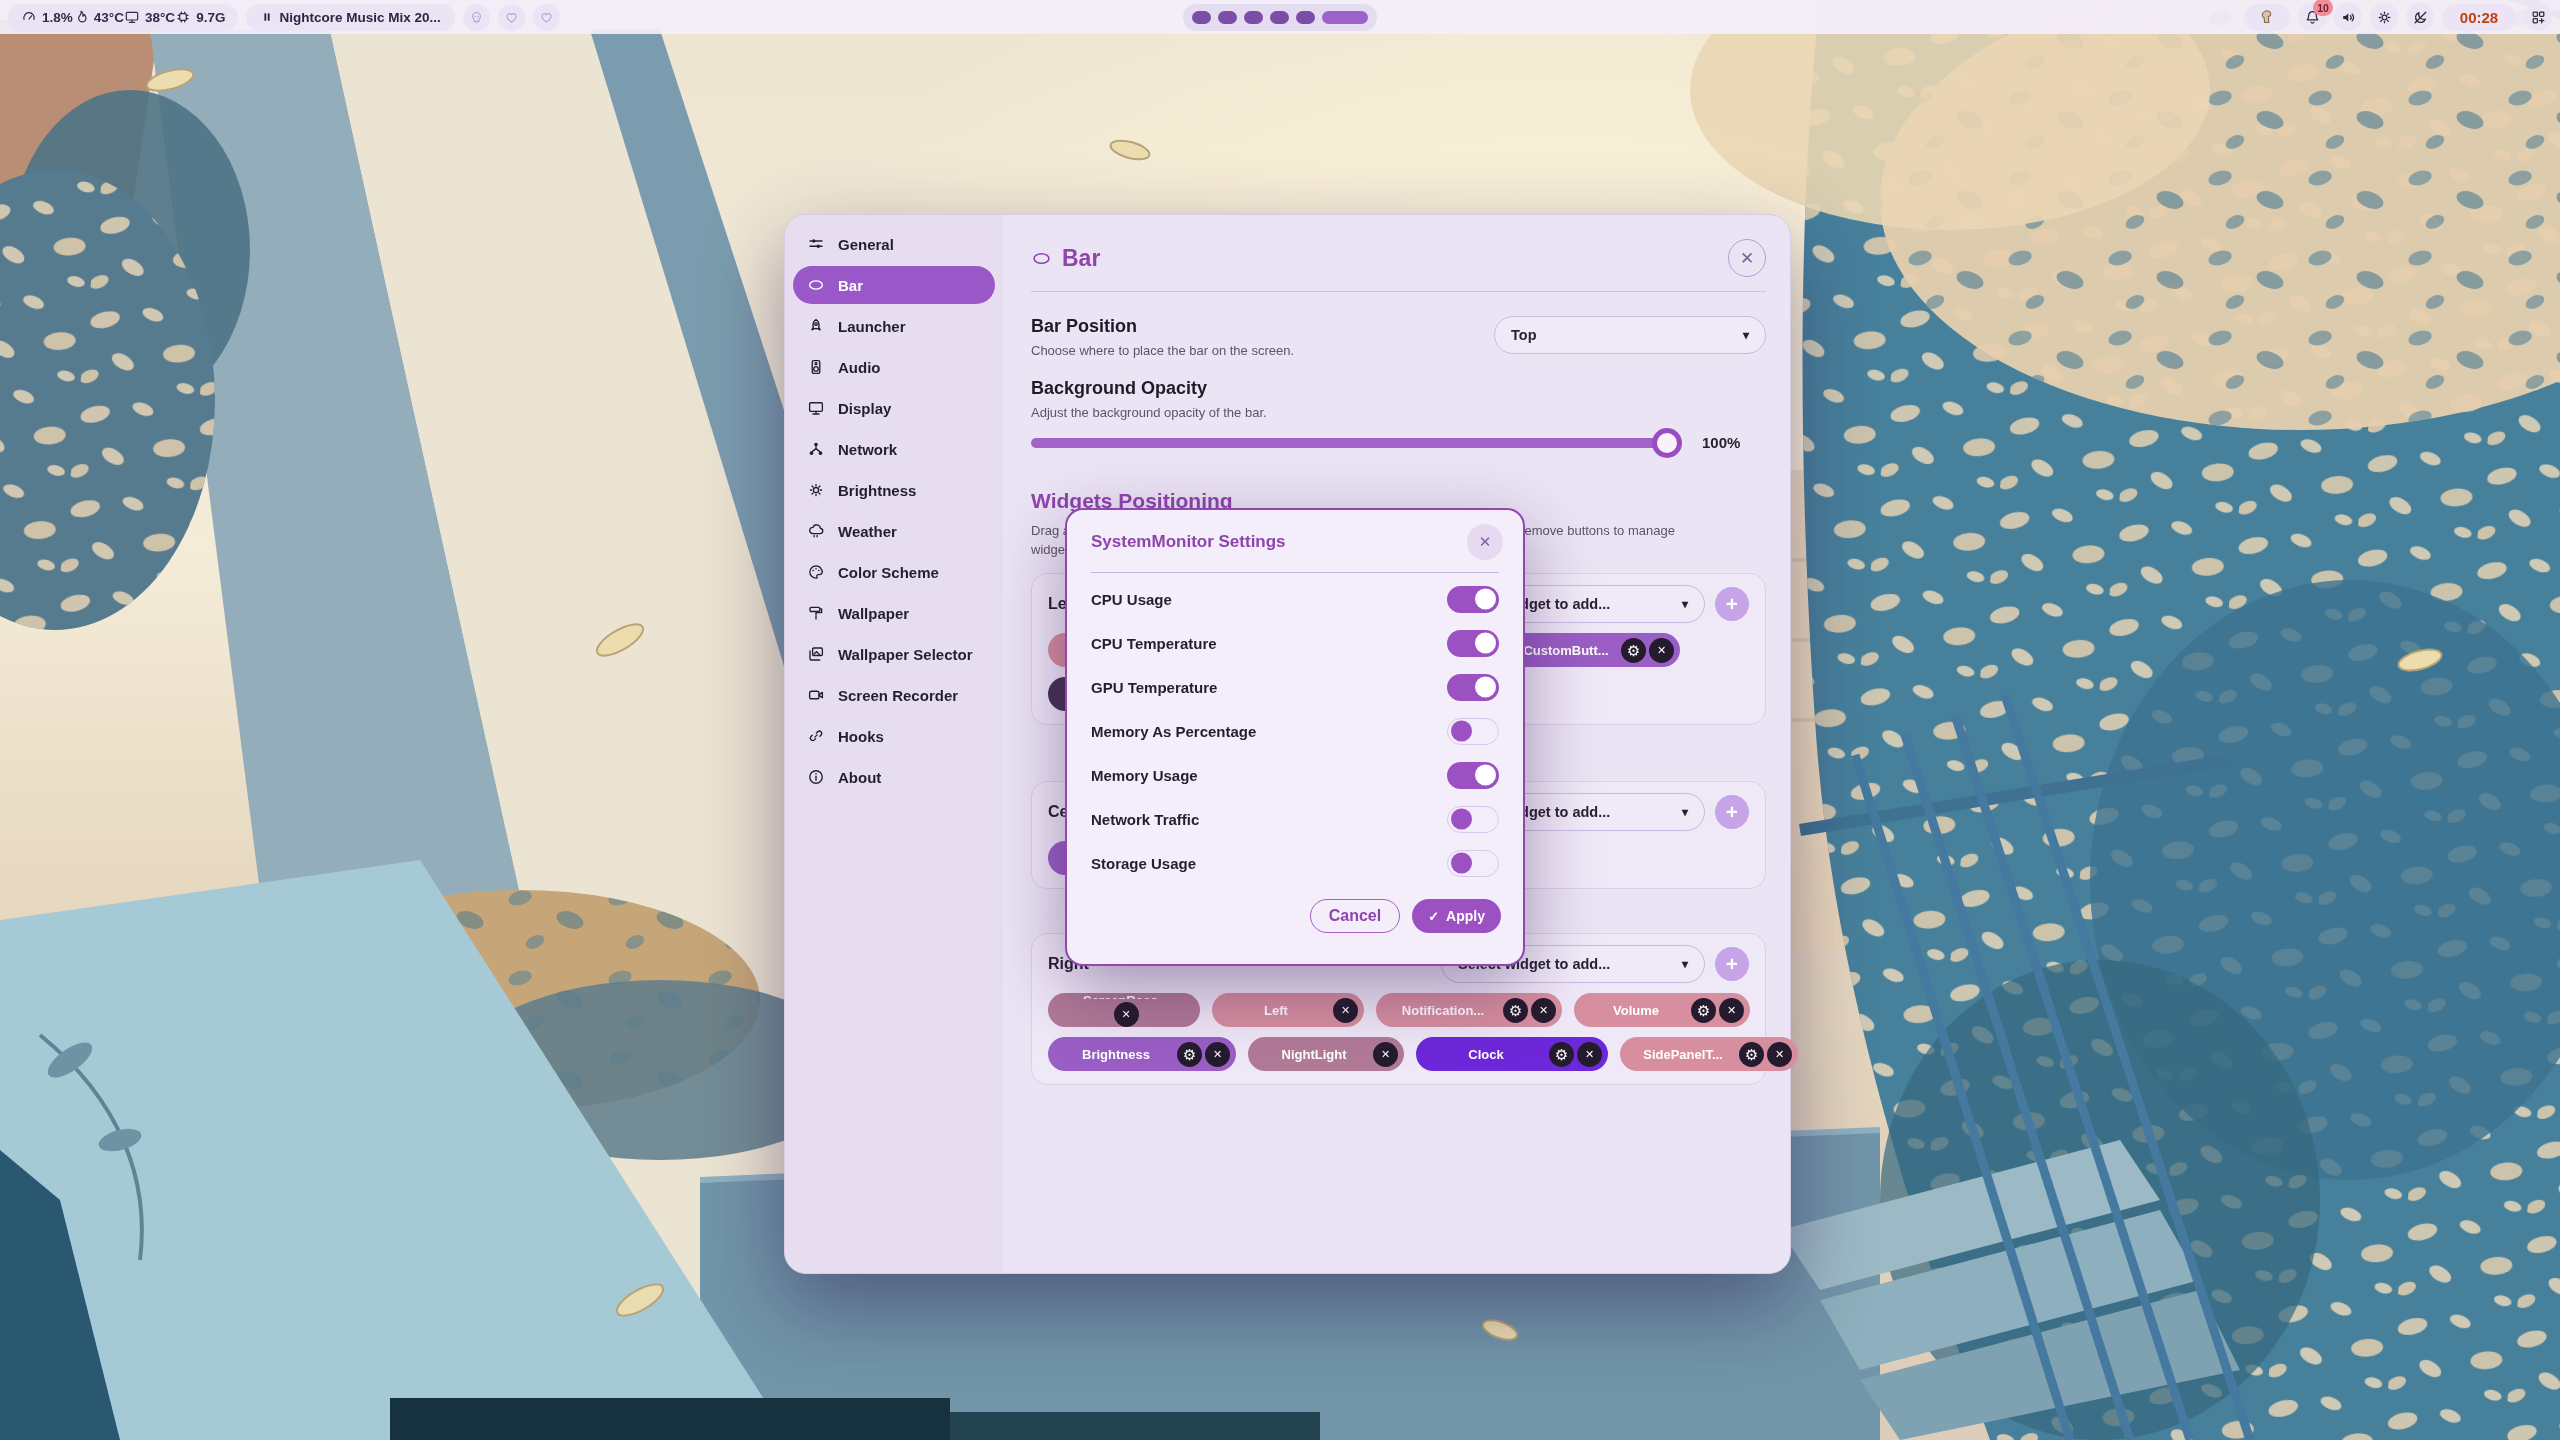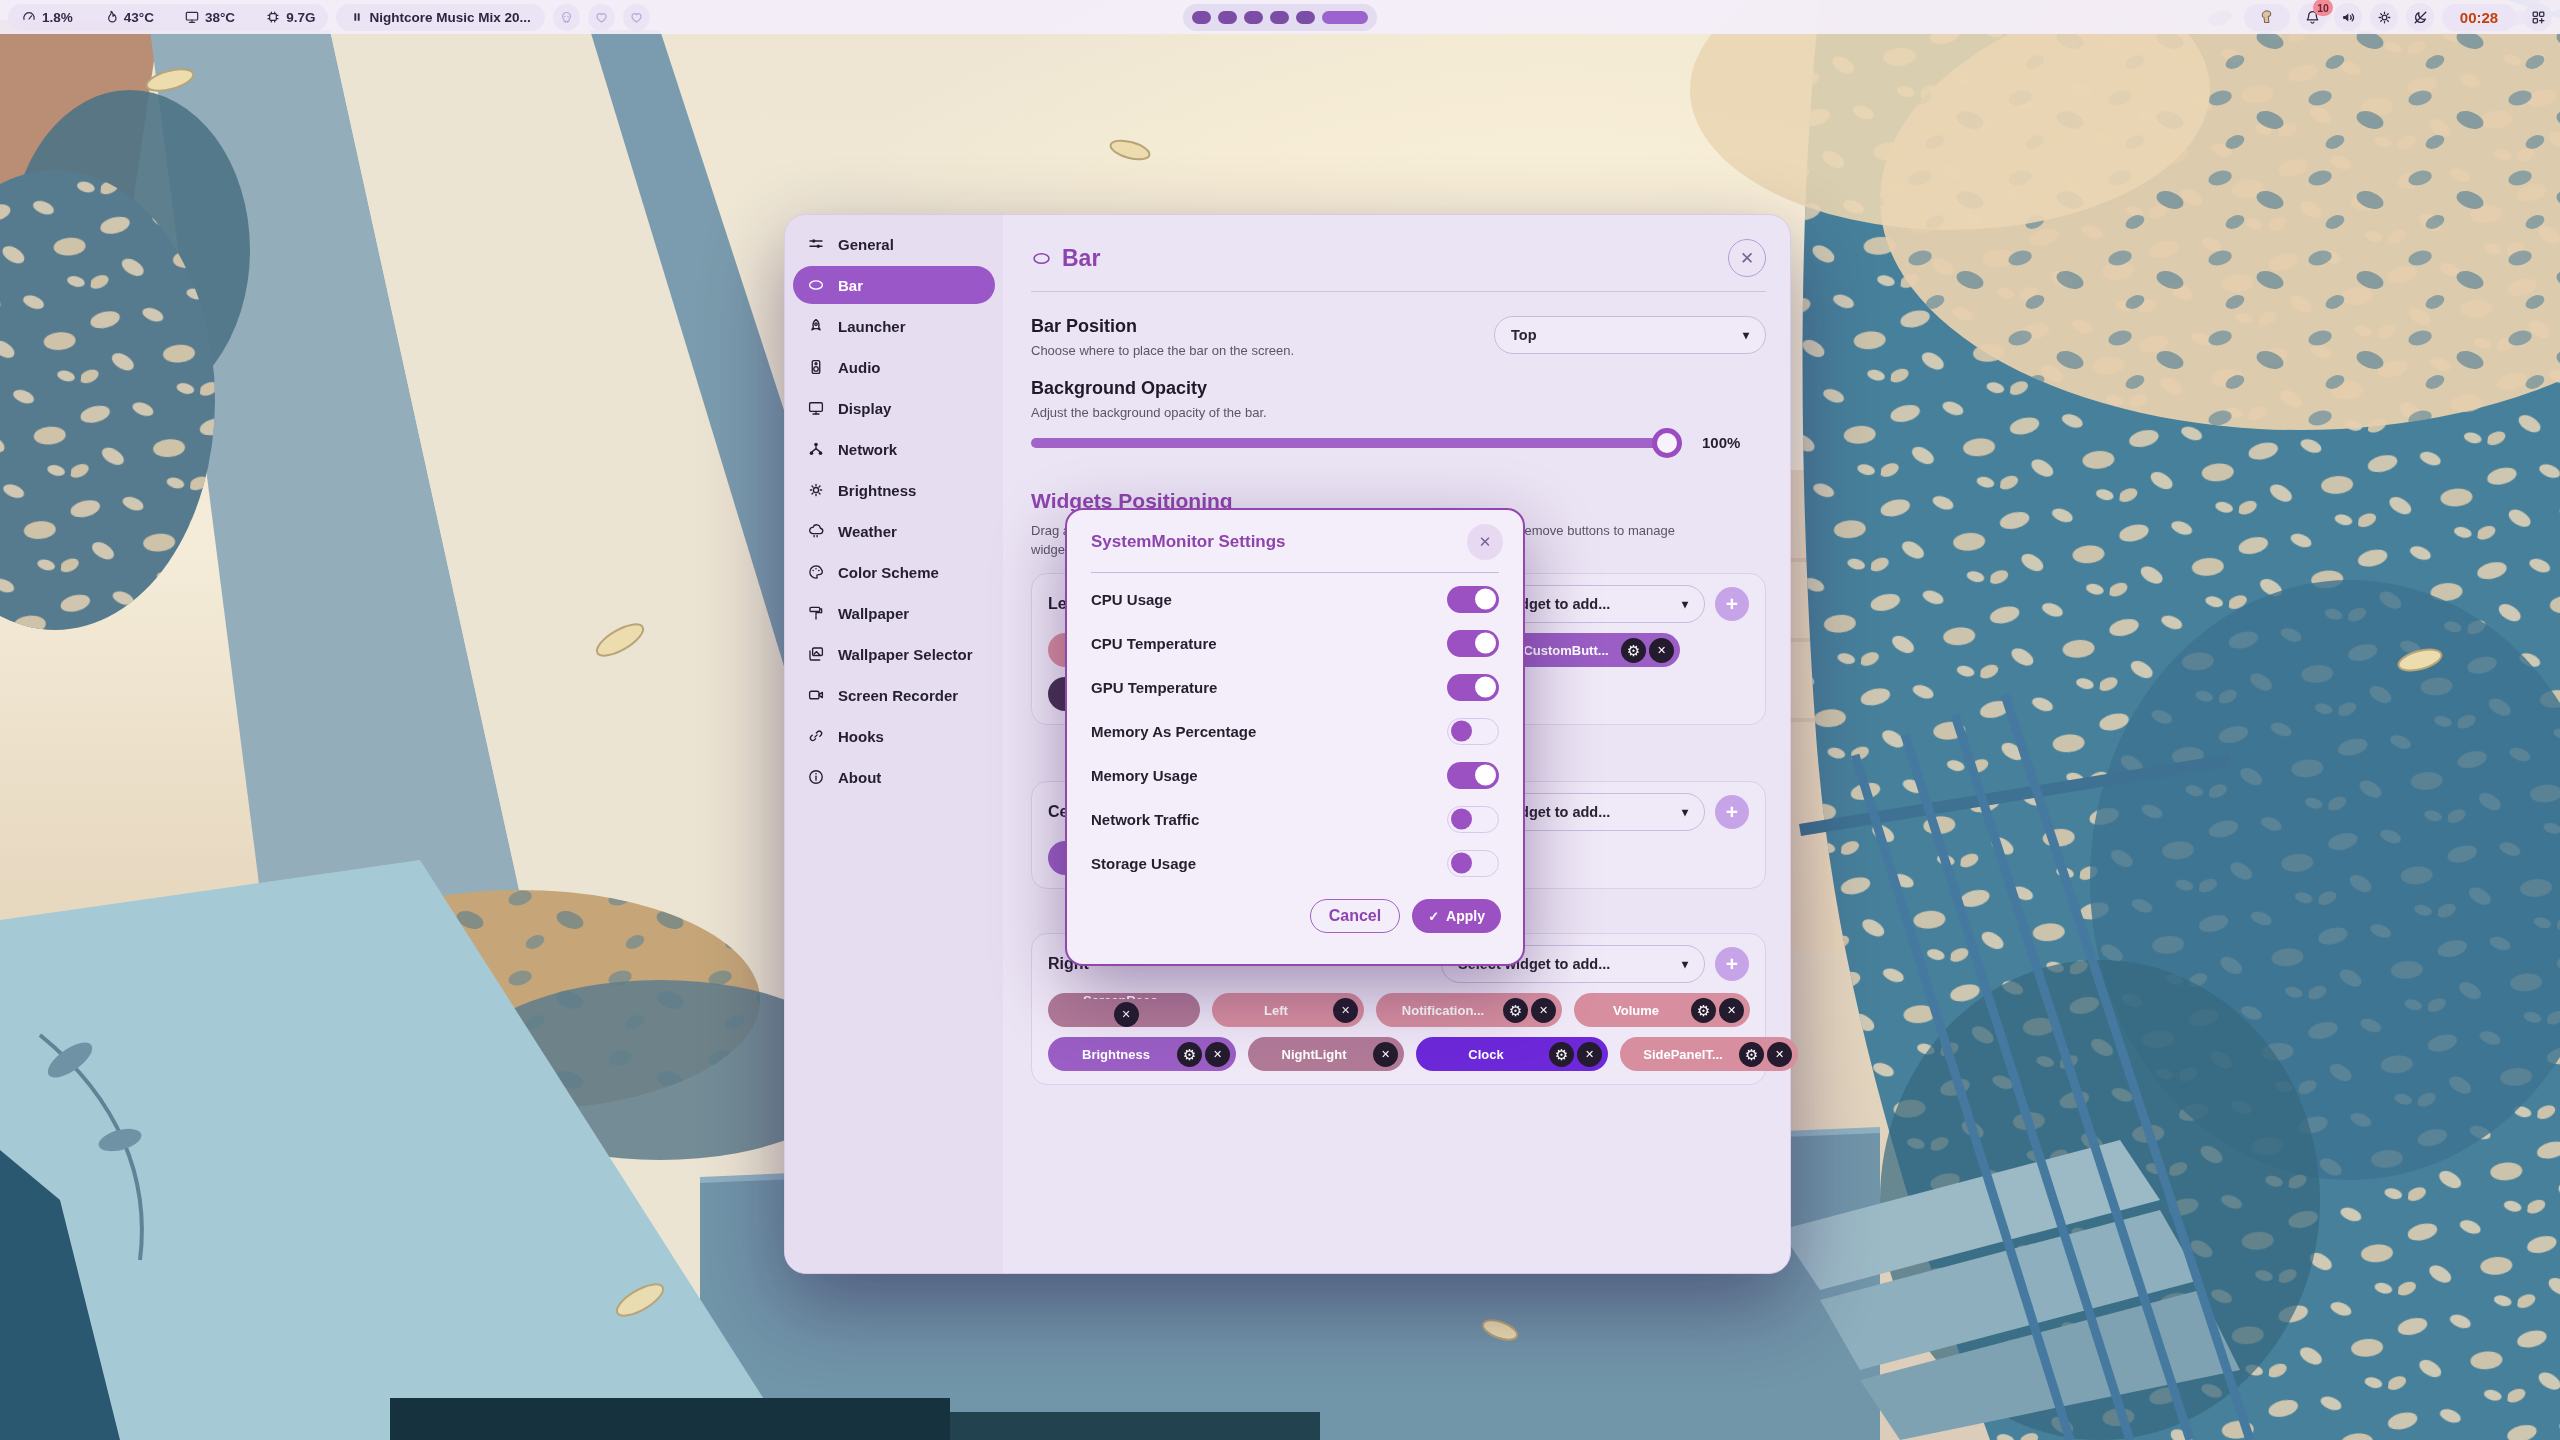--- a/index.html
+++ b/index.html
@@ -7,21 +7,21 @@
   .wp { position:absolute; inset:0; z-index:0; }
   .wp svg { width:100%; height:100%; display:block; }
 
   
   .topbar { position:absolute; left:0; top:0; width:2560px; height:34px; background:rgba(243,238,250,.93); z-index:20; }
   .tb-group { position:absolute; top:0; height:34px; display:flex; align-items:center; gap:8px; }
   .tb-left { left:8px; }
   .tb-center { left:50%; transform:translateX(-50%); }
   .tb-right { right:8px; }
   .pill { background:rgba(234,227,244,.92); border-radius:14px; height:27px; display:flex; align-items:center; }
-  .stats-pill { padding:0 13px; gap:30px; }
+  .stats-pill { padding:0 13px; gap:0; }
   .stat-item { display:flex; align-items:center; gap:5px; color:#322b48; font-size:13.5px; font-weight:700; }
   .icon { display:flex; align-items:center; justify-content:center; }
   .icon svg { width:16px; height:16px; display:block; }
   .media-pill { padding:0 14px; gap:5px; color:#2c2640; }
   .media-pill .icon svg { width:14px; height:14px; }
   .media-title { font-size:13.5px; font-weight:700; white-space:nowrap; }
   .circle-btn { width:27px; height:27px; border-radius:50%; background:rgba(233,226,244,.88); border:none; display:flex; align-items:center; justify-content:center; color:#b9a2d8; cursor:pointer; }
   .circle-btn .icon svg { width:15px; height:15px; }
   .ws-wrap { background:rgba(226,217,240,.9); border-radius:14px; height:27px; padding:0 9px; display:flex; align-items:center; gap:7px; }
   .ws-dot { width:19px; height:13px; border-radius:7px; background:#7b4da6; cursor:pointer; }

